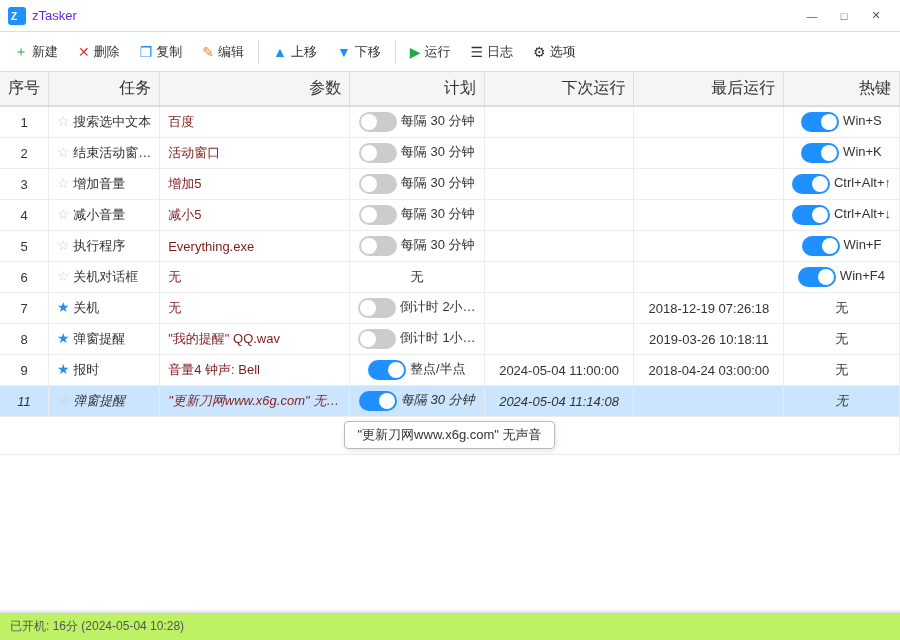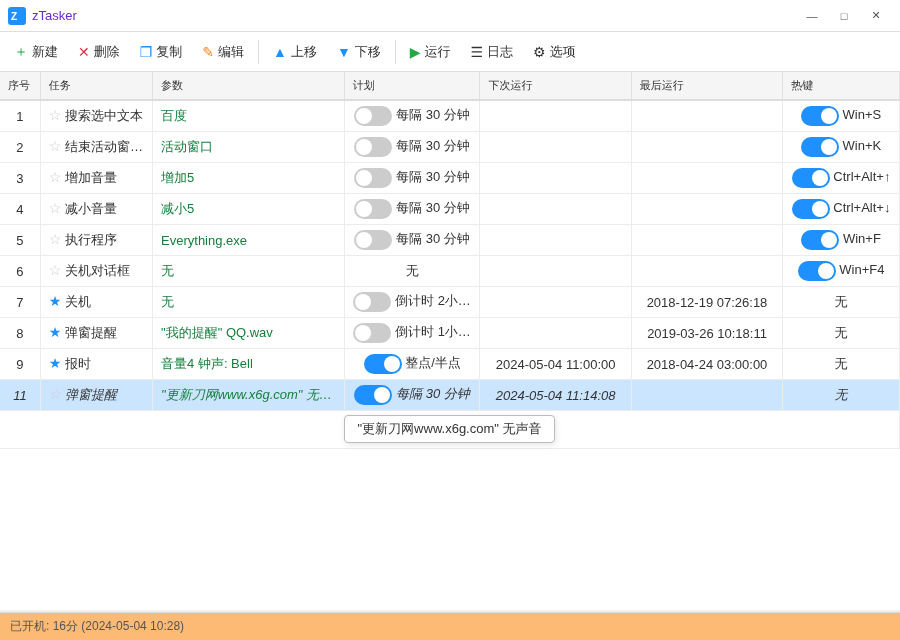--- a/index.html
+++ b/index.html
@@ -65,32 +65,32 @@
     }
     .menu-icon-btn {
       width: 28px; height: 28px; display: flex; align-items: center; justify-content: center;
       cursor: pointer; border-radius: 3px; font-size: 16px; color: #555;
     }
 
     
     #main-table { width: 100%; border-collapse: collapse; }
     #main-table thead tr { background: #f5f5f5; border-bottom: 2px solid #ddd; }
     #main-table thead th {
-      padding: 6px 8px; text-align: left; font-weight: normal;
-      font-size: 11px; color: #333; border-right: 1px solid #e0e0e0;
+      padding: 6px 8px; text-align: right; font-weight: normal;
+      font-size: 16px; color: #333; border-right: 1px solid #e0e0e0;
       white-space: nowrap;
     }
     #main-table tbody tr { border-bottom: 1px solid #ececec; }
     #main-table tbody tr.selected { background: #cce5ff; font-style: italic; }
     #main-table tbody td {
       padding: 5px 8px; text-align: center; font-size: 13px; color: #333;
       border-right: 1px solid #ececec; white-space: nowrap;
     }
     #main-table tbody td.task-name { text-align: left; }
-    #main-table tbody td.params { text-align: left; color: #15803d; }
+    #main-table tbody td.params { text-align: left; color: #7f1d1d; }
     #main-table tbody td.schedule { text-align: center; }
     #main-table tbody td.hotkey { text-align: center; }
 
     .star { color: #ccc; font-size: 14px; cursor: pointer; }
     .star.filled { color: #1e90ff; }
 
     
     .toggle {
       display: inline-block; width: 38px; height: 20px; border-radius: 10px;
       position: relative; cursor: pointer; vertical-align: middle;
@@ -109,21 +109,21 @@
     .tooltip-row td { background: transparent; border: none; padding: 4px 0; }
     .tooltip-box {
       display: inline-block;
       background: #fff; border: 1px solid #bbb; border-radius: 4px;
       padding: 4px 12px; font-size: 13px; color: #333; box-shadow: 1px 2px 6px rgba(0,0,0,0.1);
     }
 
     
     #statusbar {
       position: absolute; bottom: 0; left: 0; right: 0;
-      height: 28px; background: #fdba74; border-top: 1px solid #ddd;
+      height: 28px; background: #bef264; border-top: 1px solid #ddd;
       display: flex; align-items: center; padding: 0 10px;
       font-size: 12px; color: #555; gap: 12px;
     }
     #statusbar .status-left { flex: 1; }
     #statusbar .status-right { text-align: right; }
 
     .table-wrapper {
       height: calc(640px - 32px - 40px - 28px - 2px);
       overflow-y: auto; overflow-x: hidden;
       background: #fff;

